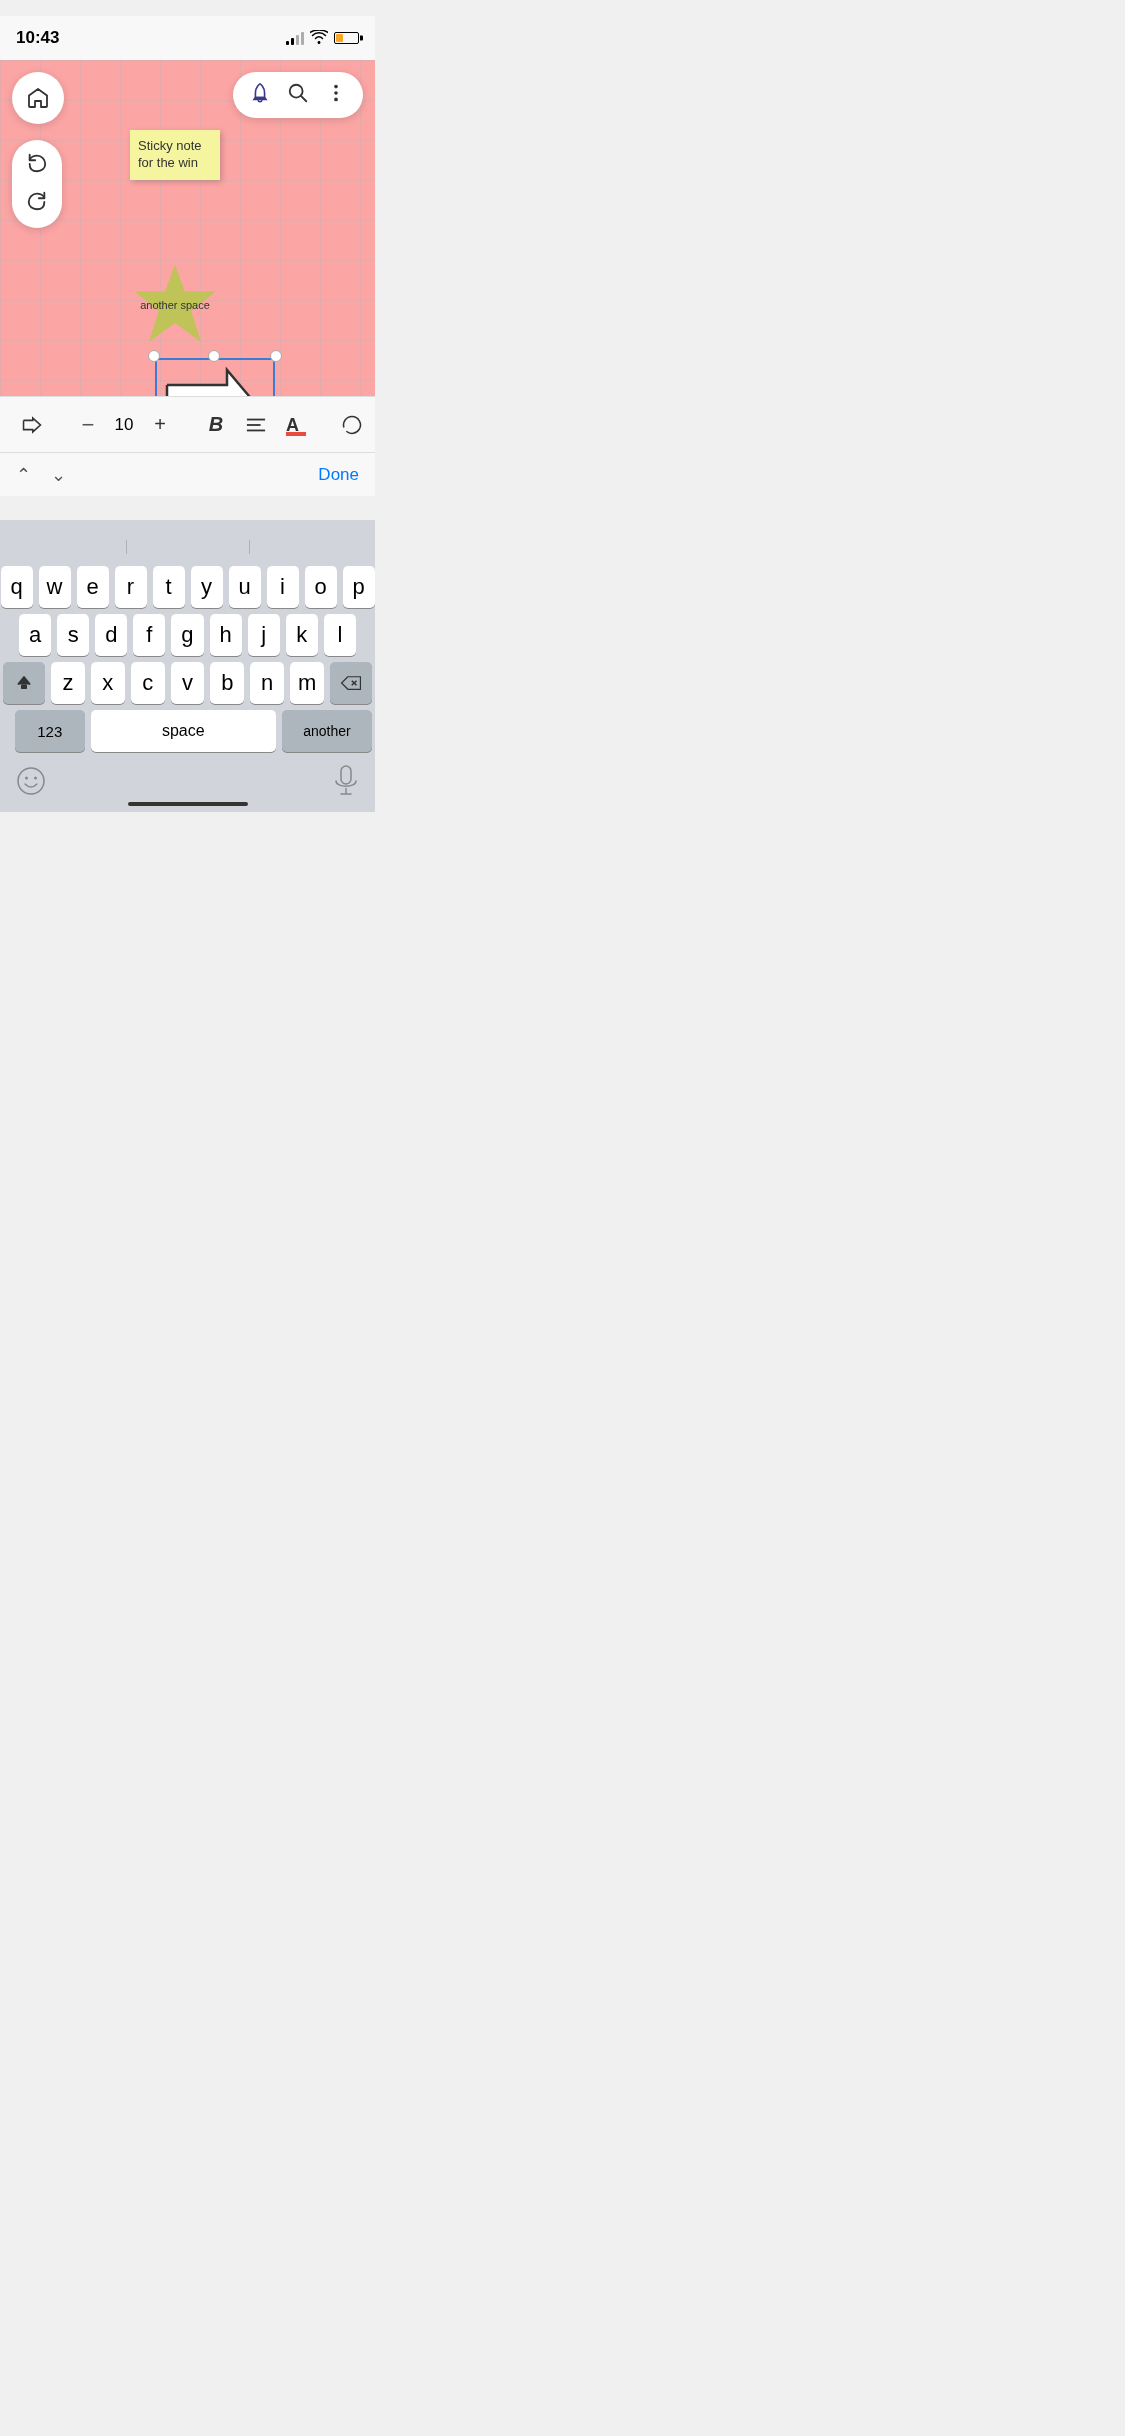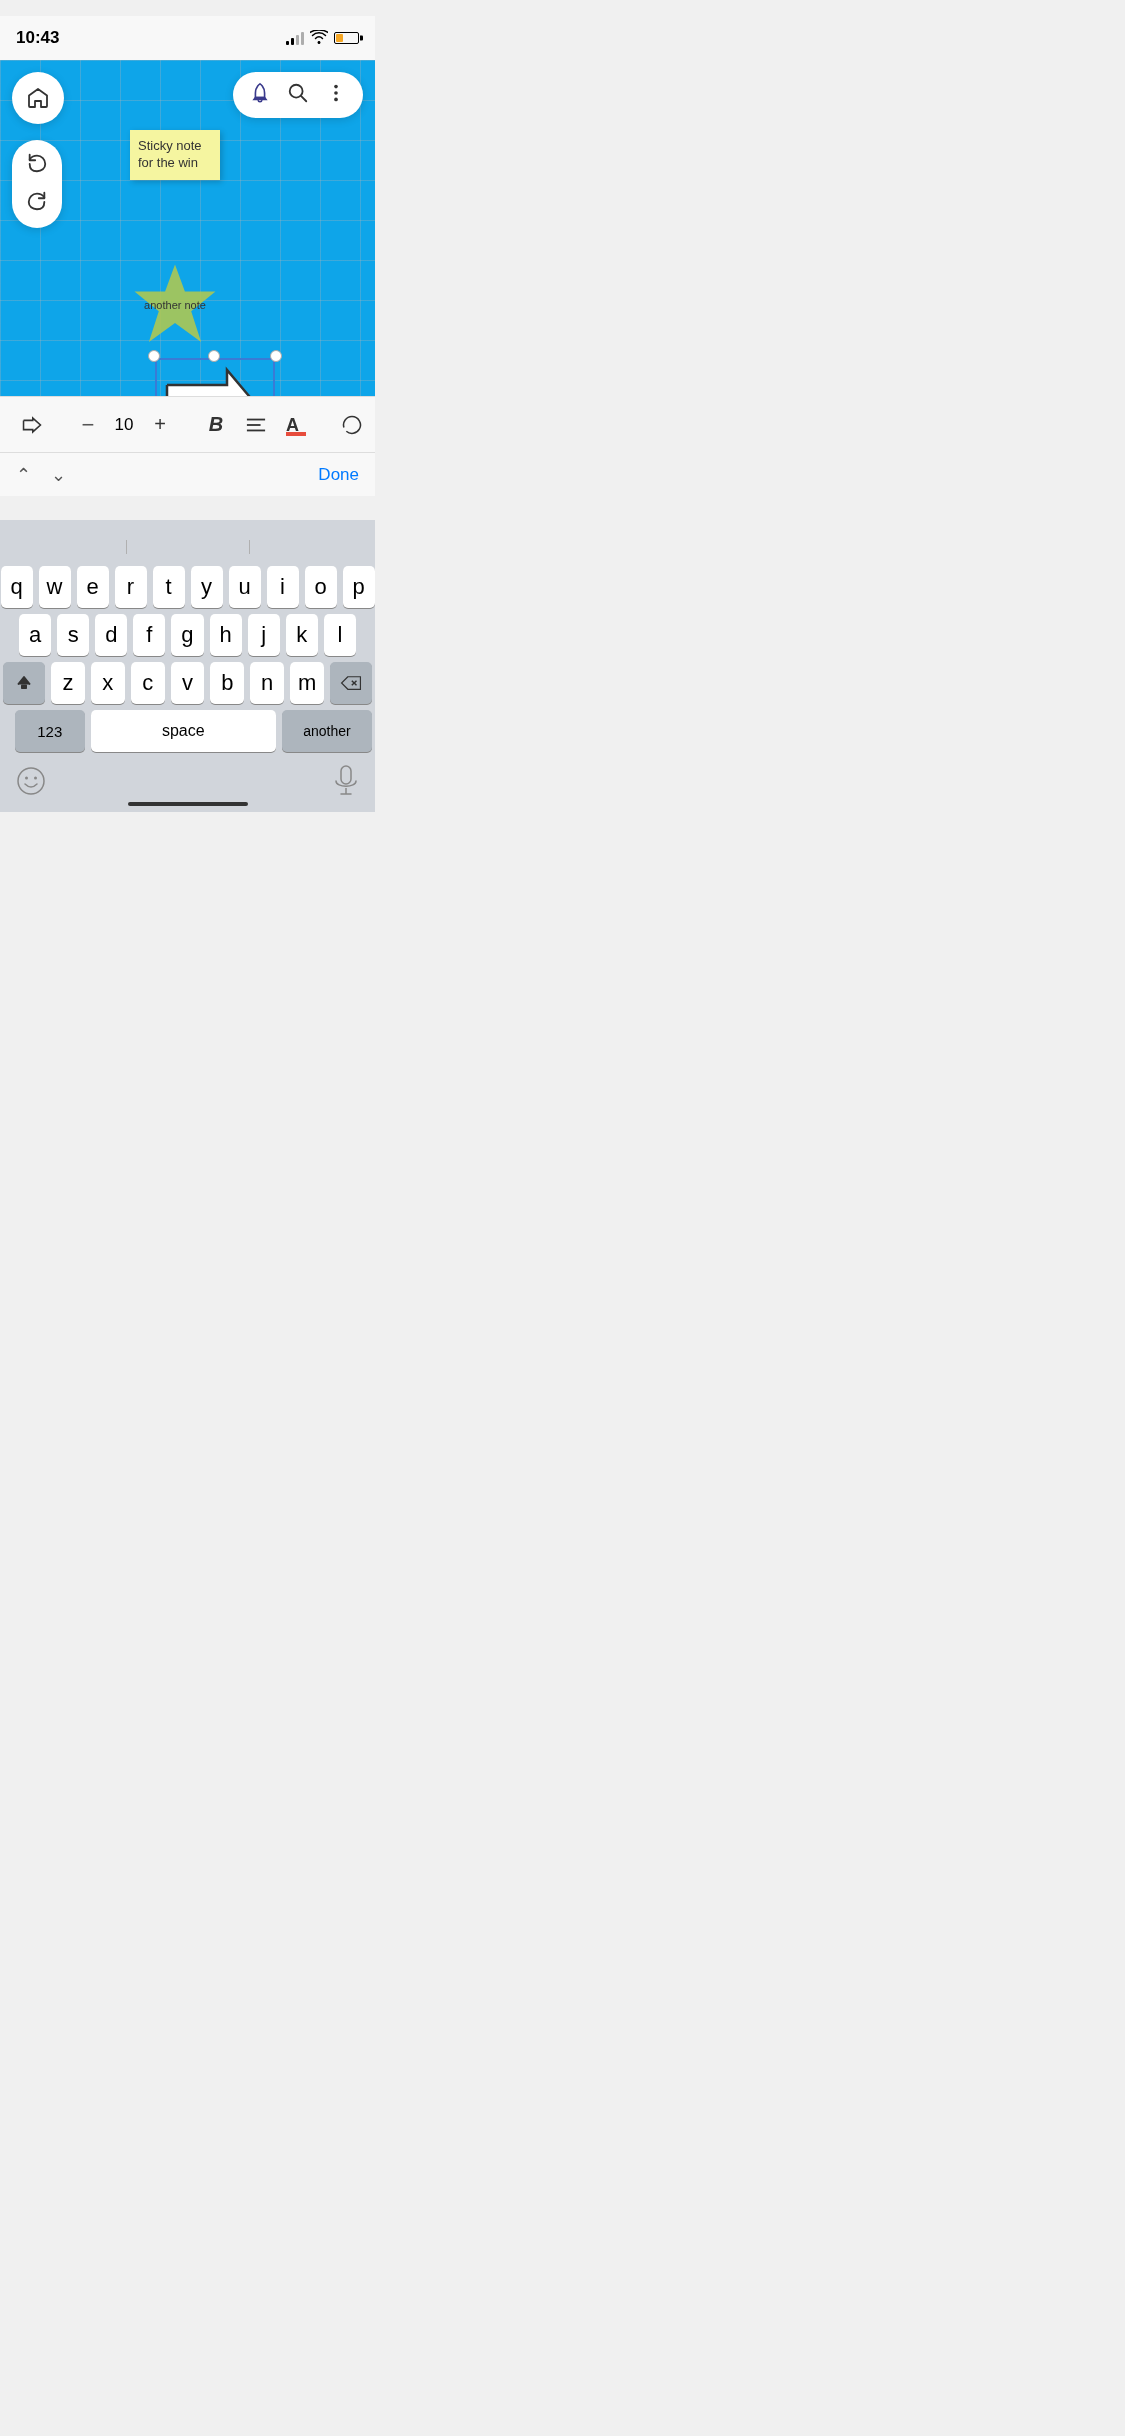--- a/index.html
+++ b/index.html
@@ -75,21 +75,21 @@
       height: 100%;
       background: #f5a623;
       border-radius: 1px;
     }
 
     
     .canvas-area {
       position: relative;
       width: 375px;
       height: 392px;
-      background: #0ea5e9;
+      background: #fca5a5;
       overflow: hidden;
     }
 
     
     .canvas-area::before {
       content: '';
       position: absolute;
       top: 0; left: 0; right: 0; bottom: 0;
       background-image:
         linear-gradient(rgba(180,180,180,0.3) 1px, transparent 1px),
@@ -466,21 +466,21 @@
   </div>
 
   <div class="sticky-note">
     <span>Sticky note for the win</span>
   </div>
 
   <div class="star-container">
     <svg class="star-shape" viewBox="0 0 100 100">
       <polygon points="50,5 61,35 95,35 68,57 79,91 50,70 21,91 32,57 5,35 39,35" fill="#b5c94a" opacity="0.85"></polygon>
     </svg>
-    <span class="star-text">another note</span>
+    <span class="star-text">another space</span>
   </div>
 
   <div class="handle" style="top:290px; left:148px;"></div>
   <div class="handle" style="top:290px; left:208px;"></div>
   <div class="handle" style="top:290px; left:270px;"></div>
   <div class="handle" style="top:348px; left:148px;"></div>
   <div class="handle" style="top:348px; left:270px;"></div>
   <div class="handle" style="top:408px; left:148px;"></div>
   <div class="handle" style="top:408px; left:270px;"></div>
 

